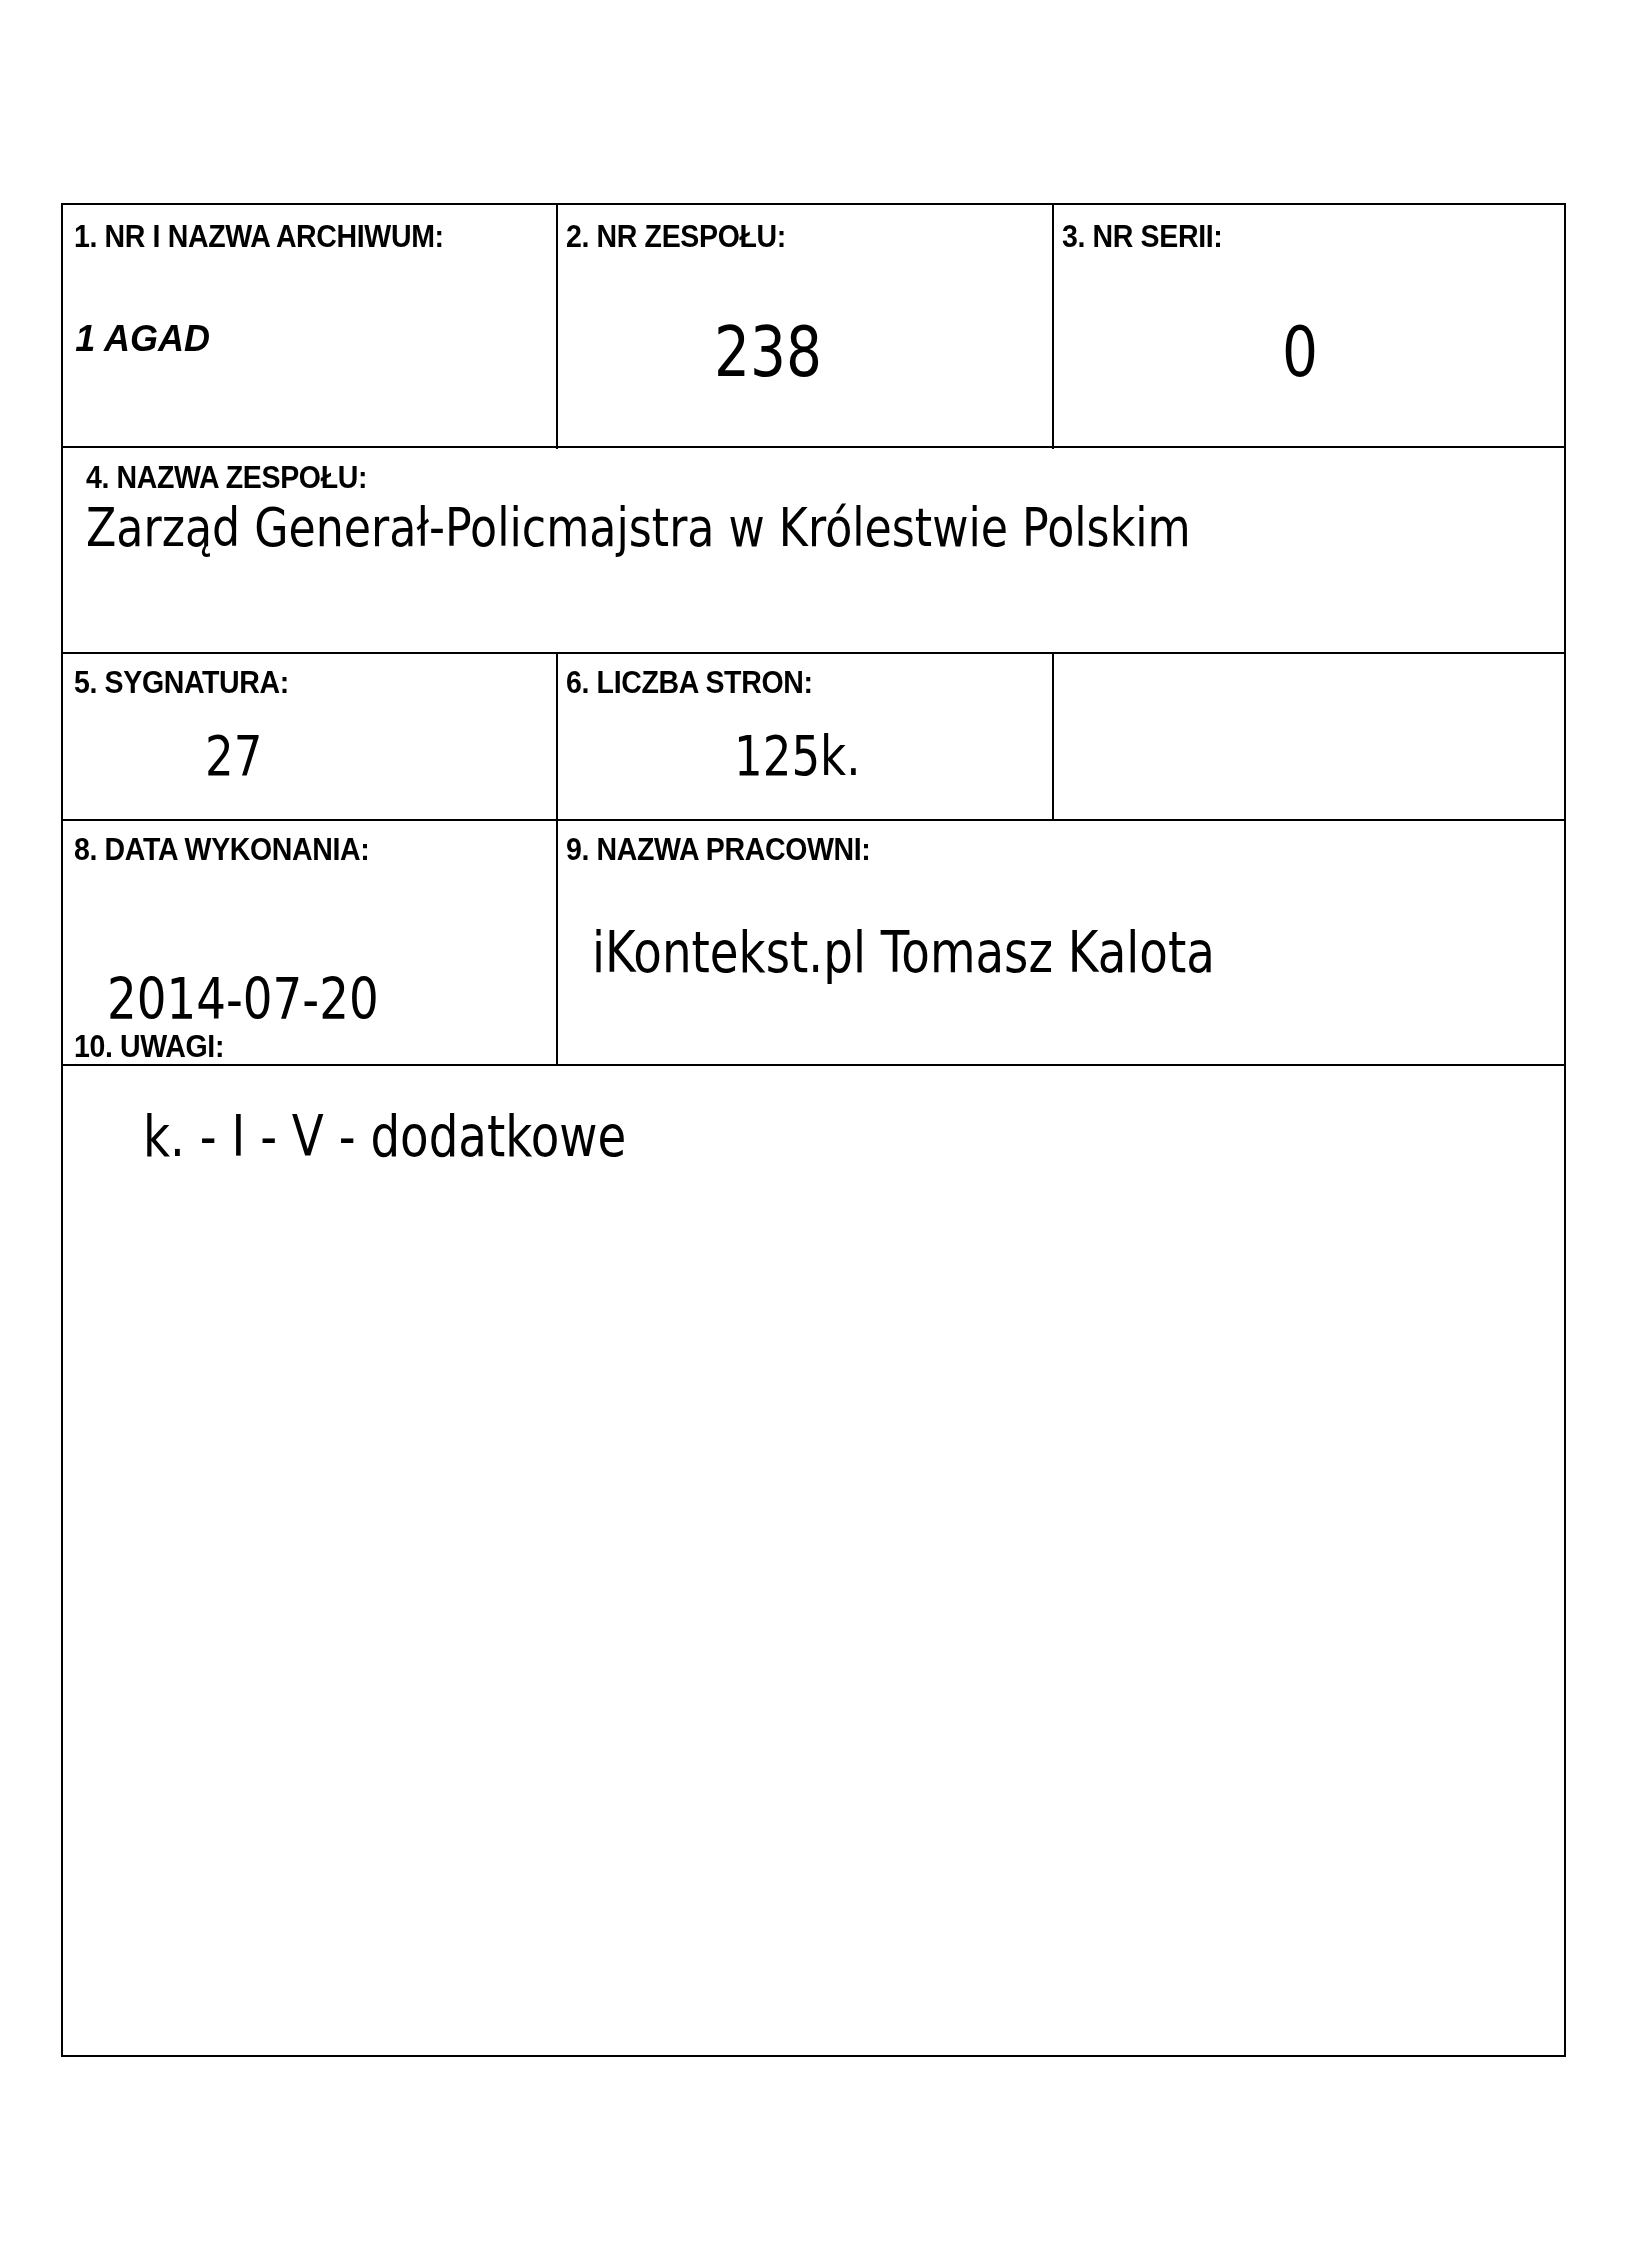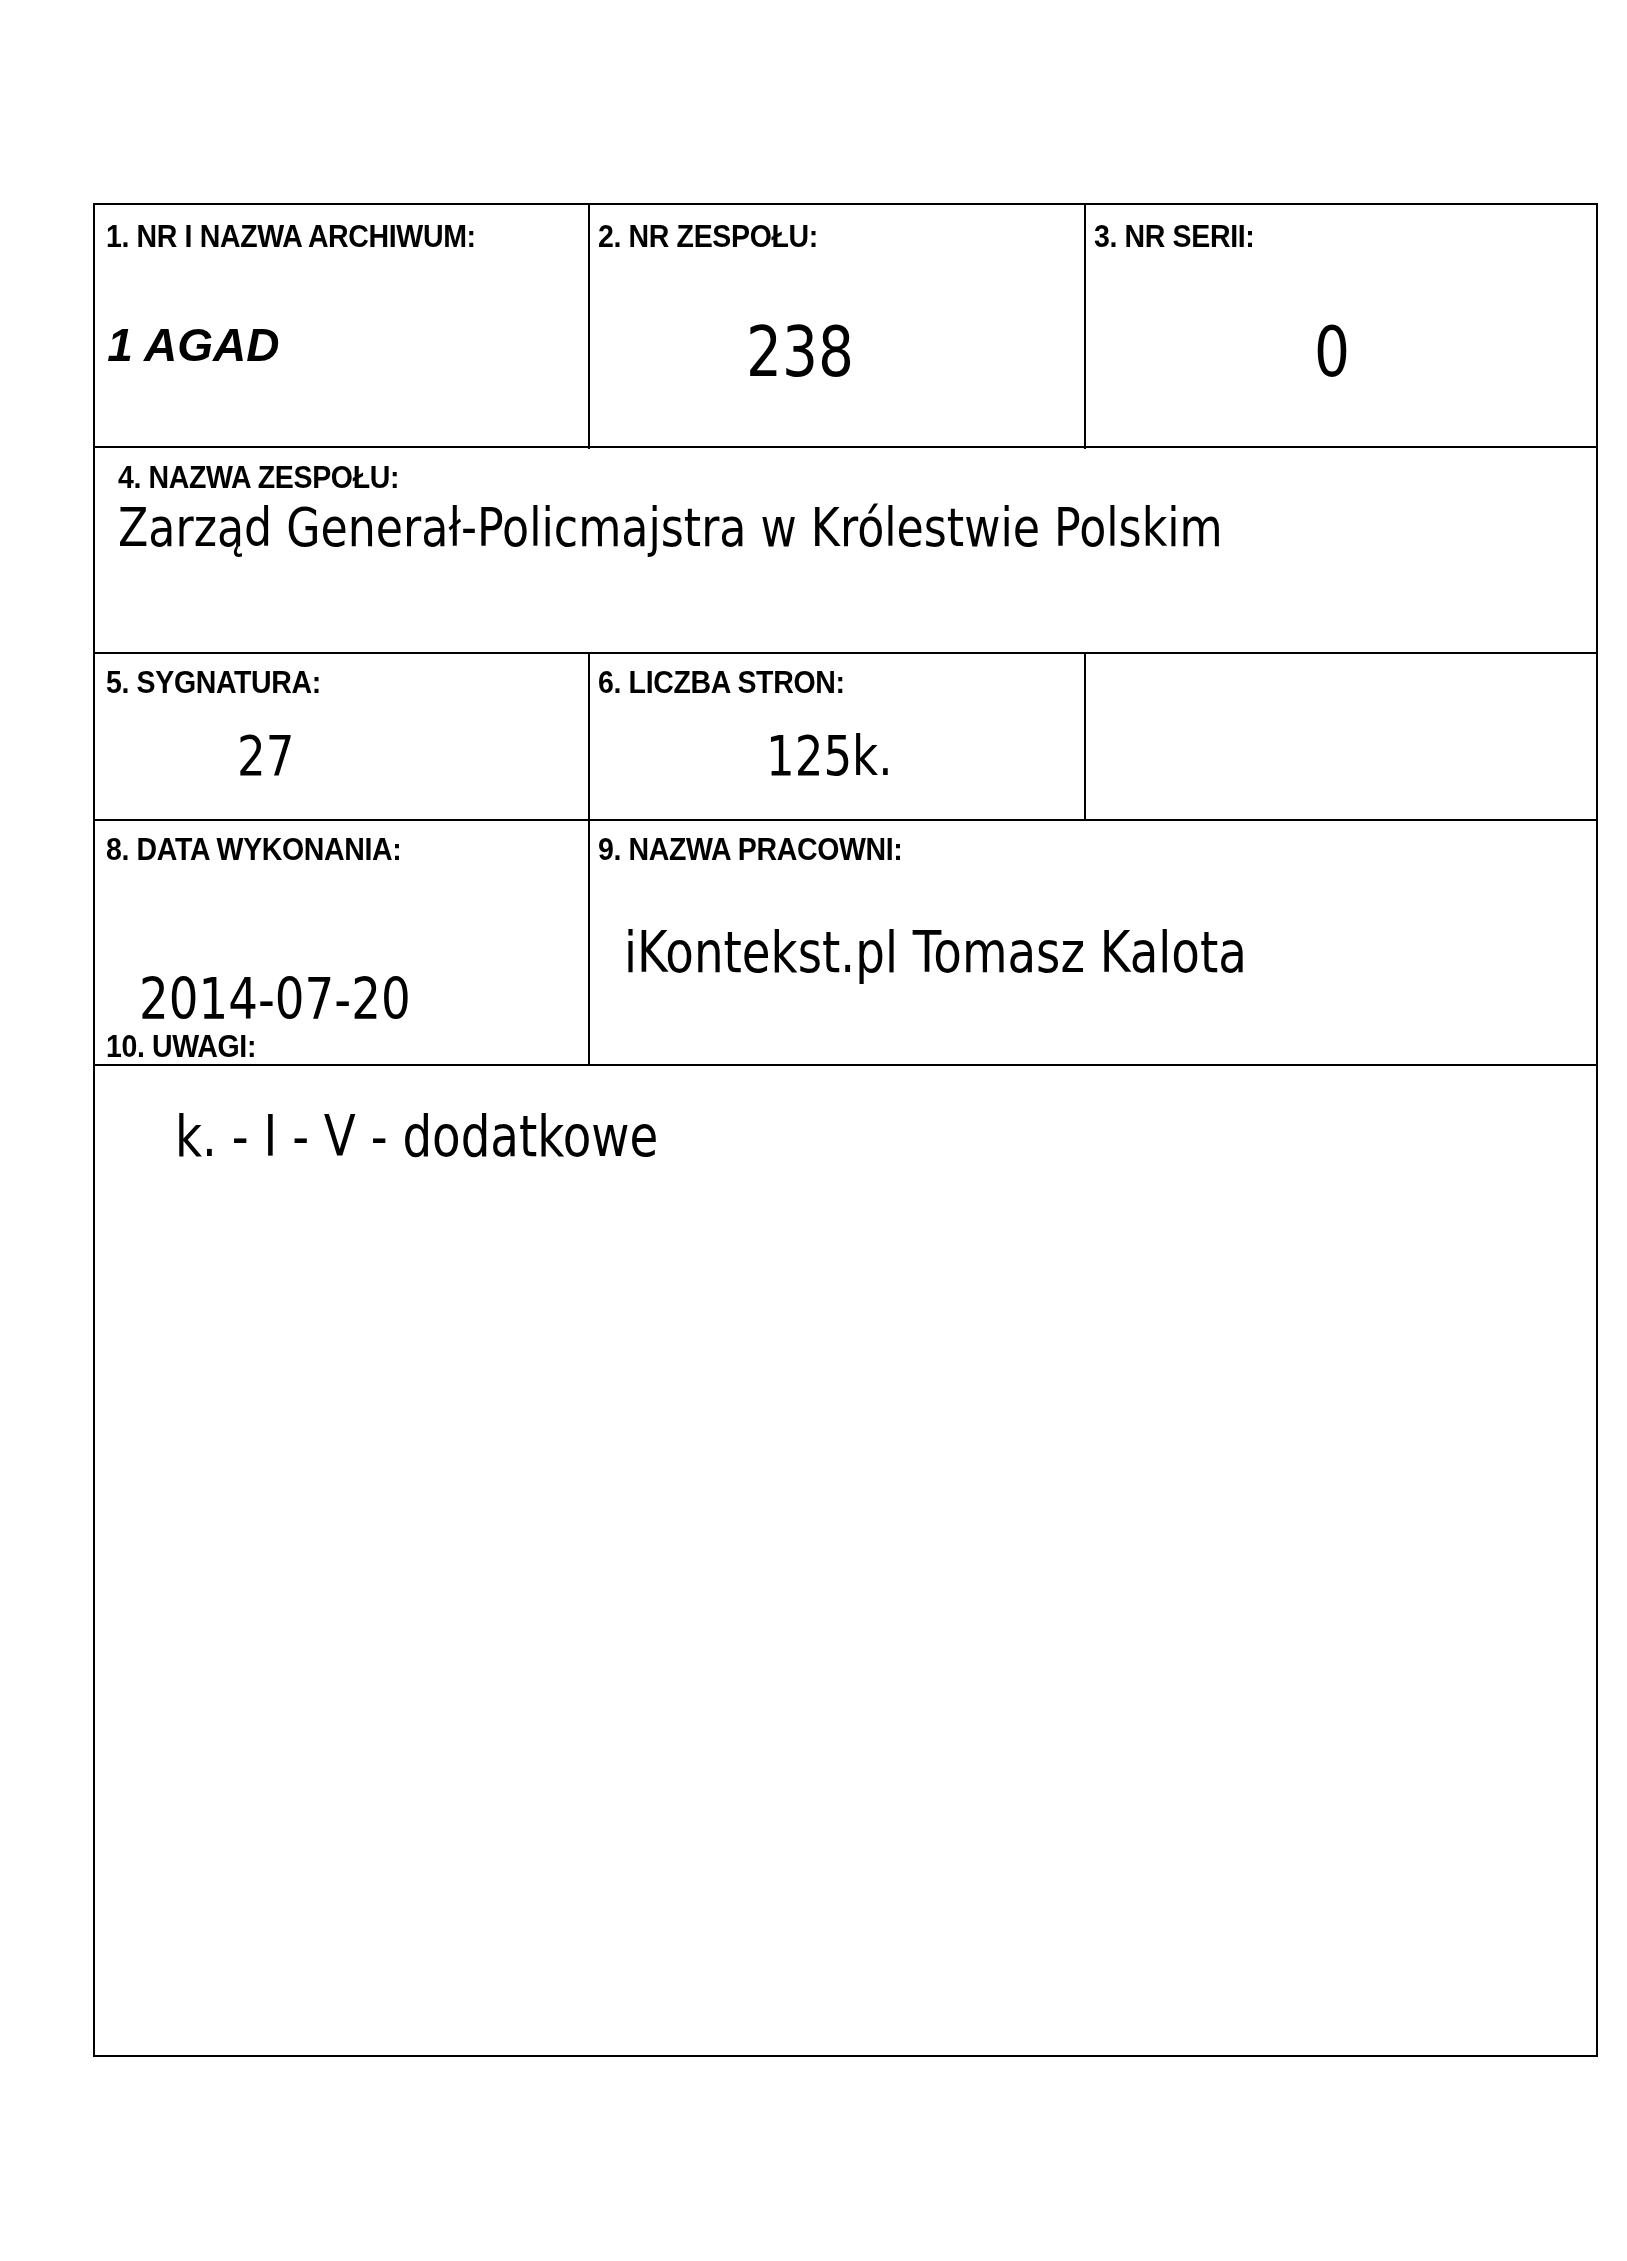--- a/index.html
+++ b/index.html
@@ -1,29 +1,29 @@
 <!DOCTYPE html>
 <html style="font-size:12.3px"><head>
   <meta charset="utf-8">
   <style>
     html, body { margin: 0; padding: 0; background: #ffffff; }
     body { width: 1628px; height: 2261px; position: relative; overflow: hidden; }
     .sheet { position: absolute; left: 61px; top: 203px; width: 1505px; height: 1854px;
-             border: 2.3px solid #000; box-sizing: border-box; margin-left: 32px; }
+             border: 2.3px solid #000; box-sizing: border-box; }
     .cell { position: absolute; box-sizing: border-box; }
     .hline { position: absolute; left: 0; width: 100%; height: 2.3px; background: #000; }
     .vline { position: absolute; width: 1.5px; background: #000; }
     .label { position: absolute; left: 10.7px; top: 13.8px;
              font-family: "Liberation Sans", sans-serif; font-weight: bold;
              font-size: 31px; color: #000; letter-spacing: -0.4px; white-space: nowrap;
              transform: scaleX(0.92); transform-origin: left top; }
     .val { position: absolute; font-family: "DejaVu Sans", sans-serif; color: #000;
            white-space: nowrap; transform: scaleX(0.82); transform-origin: left top; }
     .val-italic { position: absolute; font-family: "Liberation Sans", sans-serif;
-                  font-weight: bold; font-style: italic; font-size: 46px; color: #000;
+                  font-weight: bold; font-style: italic; font-size: 36px; color: #000;
                   white-space: nowrap; }
   </style>
 </head>
 <body>
 
 <div class="sheet">
 
   <div class="hline" style="top:241px;"></div>
   <div class="hline" style="top:447px;"></div>
   <div class="hline" style="top:614px;"></div>

